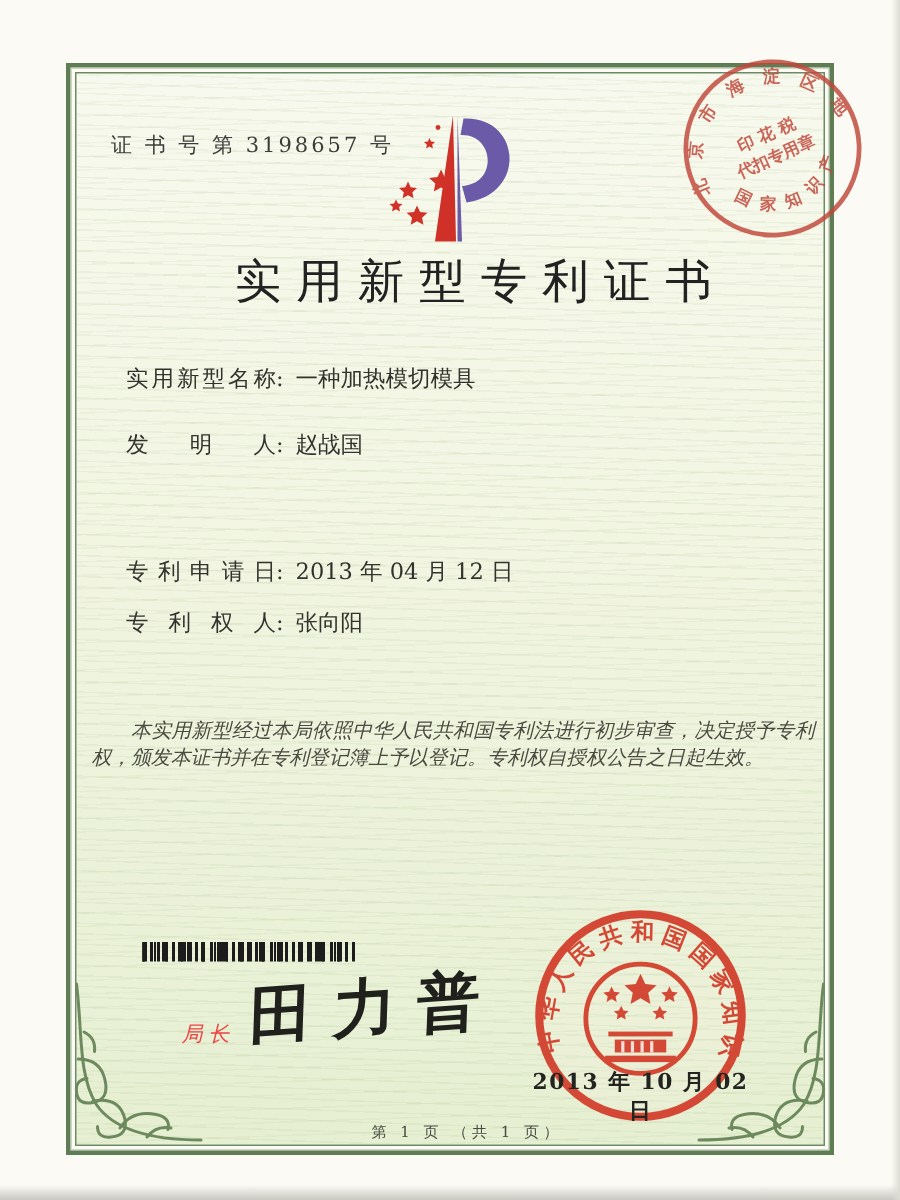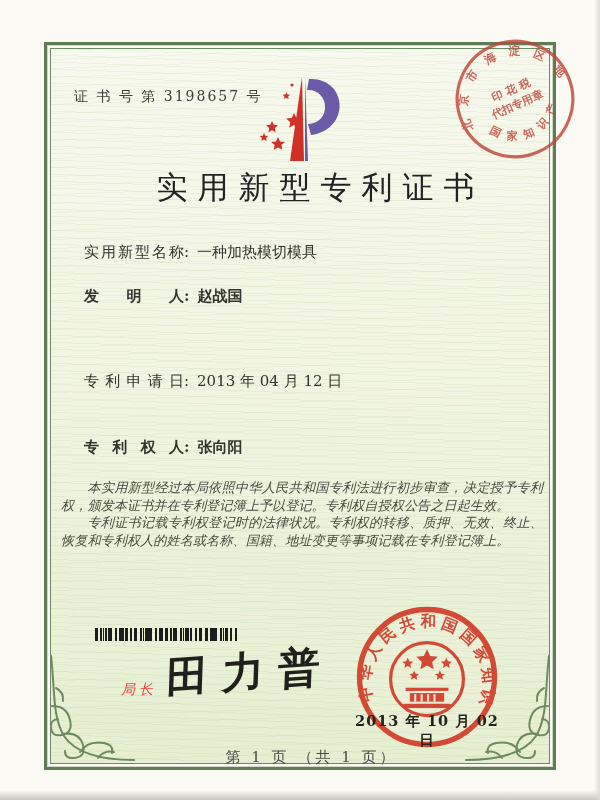--- a/index.html
+++ b/index.html
@@ -45,22 +45,22 @@
   .logo{position:absolute;left:252px;top:71px;width:112px;height:96px;z-index:3;}
   .title{
     position:absolute;left:0;right:0;top:167px;text-align:center;
     font-size:31px;color:#222;letter-spacing:10px;font-weight:500;z-index:3;margin-left:41px;
   }
 
   
   .field{position:absolute;left:84px;font-size:15px;color:#33332e;z-index:3;white-space:nowrap;}
   .flabel{display:inline-block;width:100px;text-align:justify;text-align-last:justify;}
   .fcolon{margin-right:8px;}
-  .f0{top:243px;} .f1{top:287px;font-weight:bold;} .f2{top:329px;}
-  .f3{top:372px;} .f4{top:438px;font-weight:bold;} .f5{top:453px;}
+  .f0{top:243px;} .f1{top:287px;} .f2{top:329px;}
+  .f3{top:372px;} .f4{top:406px;} .f5{top:453px;}
 
   
   .body-text{
     position:absolute;left:61px;width:482px;top:479px;z-index:3;
     font-size:13.2px;line-height:17.6px;color:#4a4a40;
     font-style:italic;text-align:justify;
   }
   .body-text p{margin:0;text-indent:2em;}
 
   
@@ -83,21 +83,21 @@
 
   
   .seal{position:absolute;left:352px;top:602px;width:150px;height:150px;z-index:3;opacity:.92;}
   .issue-date{
     position:absolute;left:346px;top:712px;width:162px;text-align:center;z-index:5;
     font-size:14.5px;color:#23231f;font-weight:600;letter-spacing:1px;
   }
 
   .page-footer{
     position:absolute;left:0;right:0;top:748px;text-align:center;z-index:3;
-    font-size:15px;color:#4a4a44;letter-spacing:3px;padding-left:23px;
+    font-size:10px;color:#4a4a44;letter-spacing:3px;padding-left:23px;
   }
 </style>
 </head>
 <body>
 
 <div class="page">
 
   <div class="frame">
     <div class="frame-inner"></div>
   </div>
@@ -171,21 +171,20 @@
   </div>
   <div class="field f3">
     <span class="flabel">专利申请日</span><span class="fcolon">:</span><span>2013 年 04 月 12 日</span>
   </div>
   <div class="field f4">
     <span class="flabel">专利权人</span><span class="fcolon">:</span><span>张向阳</span>
   </div>
 
   <div class="body-text">
     <p>本实用新型经过本局依照中华人民共和国专利法进行初步审查，决定授予专利权，颁发本证书并在专利登记簿上予以登记。专利权自授权公告之日起生效。</p>
-    <p>专利证书记载专利权登记时的法律状况。专利权的转移、质押、无效、终止、恢复和专利权人的姓名或名称、国籍、地址变更等事项记载在专利登记簿上。</p>
   </div>
 
   <div class="barcode"></div>
 
   <div class="director">局长</div>
   <div class="signature">田力普</div>
 
   <svg class="seal" viewBox="0 0 140 140">
     <defs>
       <path id="sealArc" d="M 21,96 A 53 53 0 1 1 119,96"></path>

